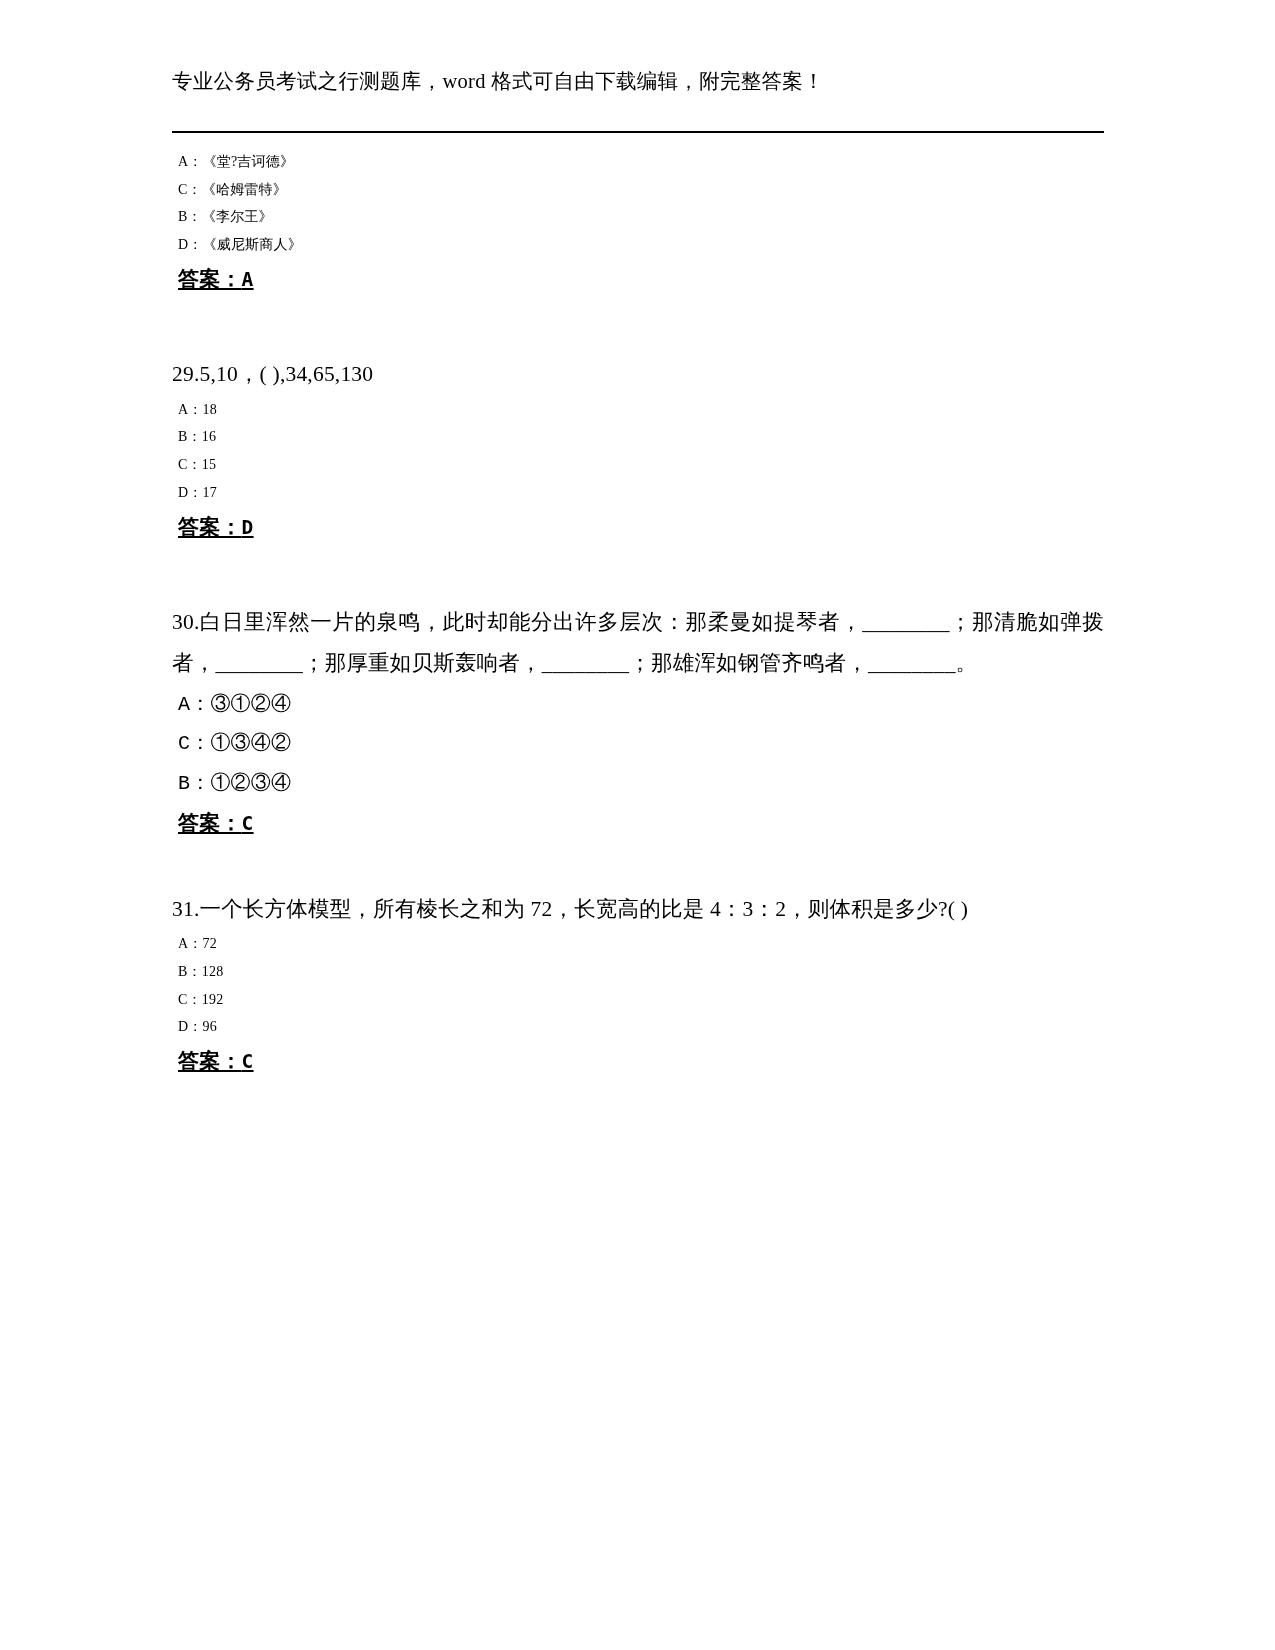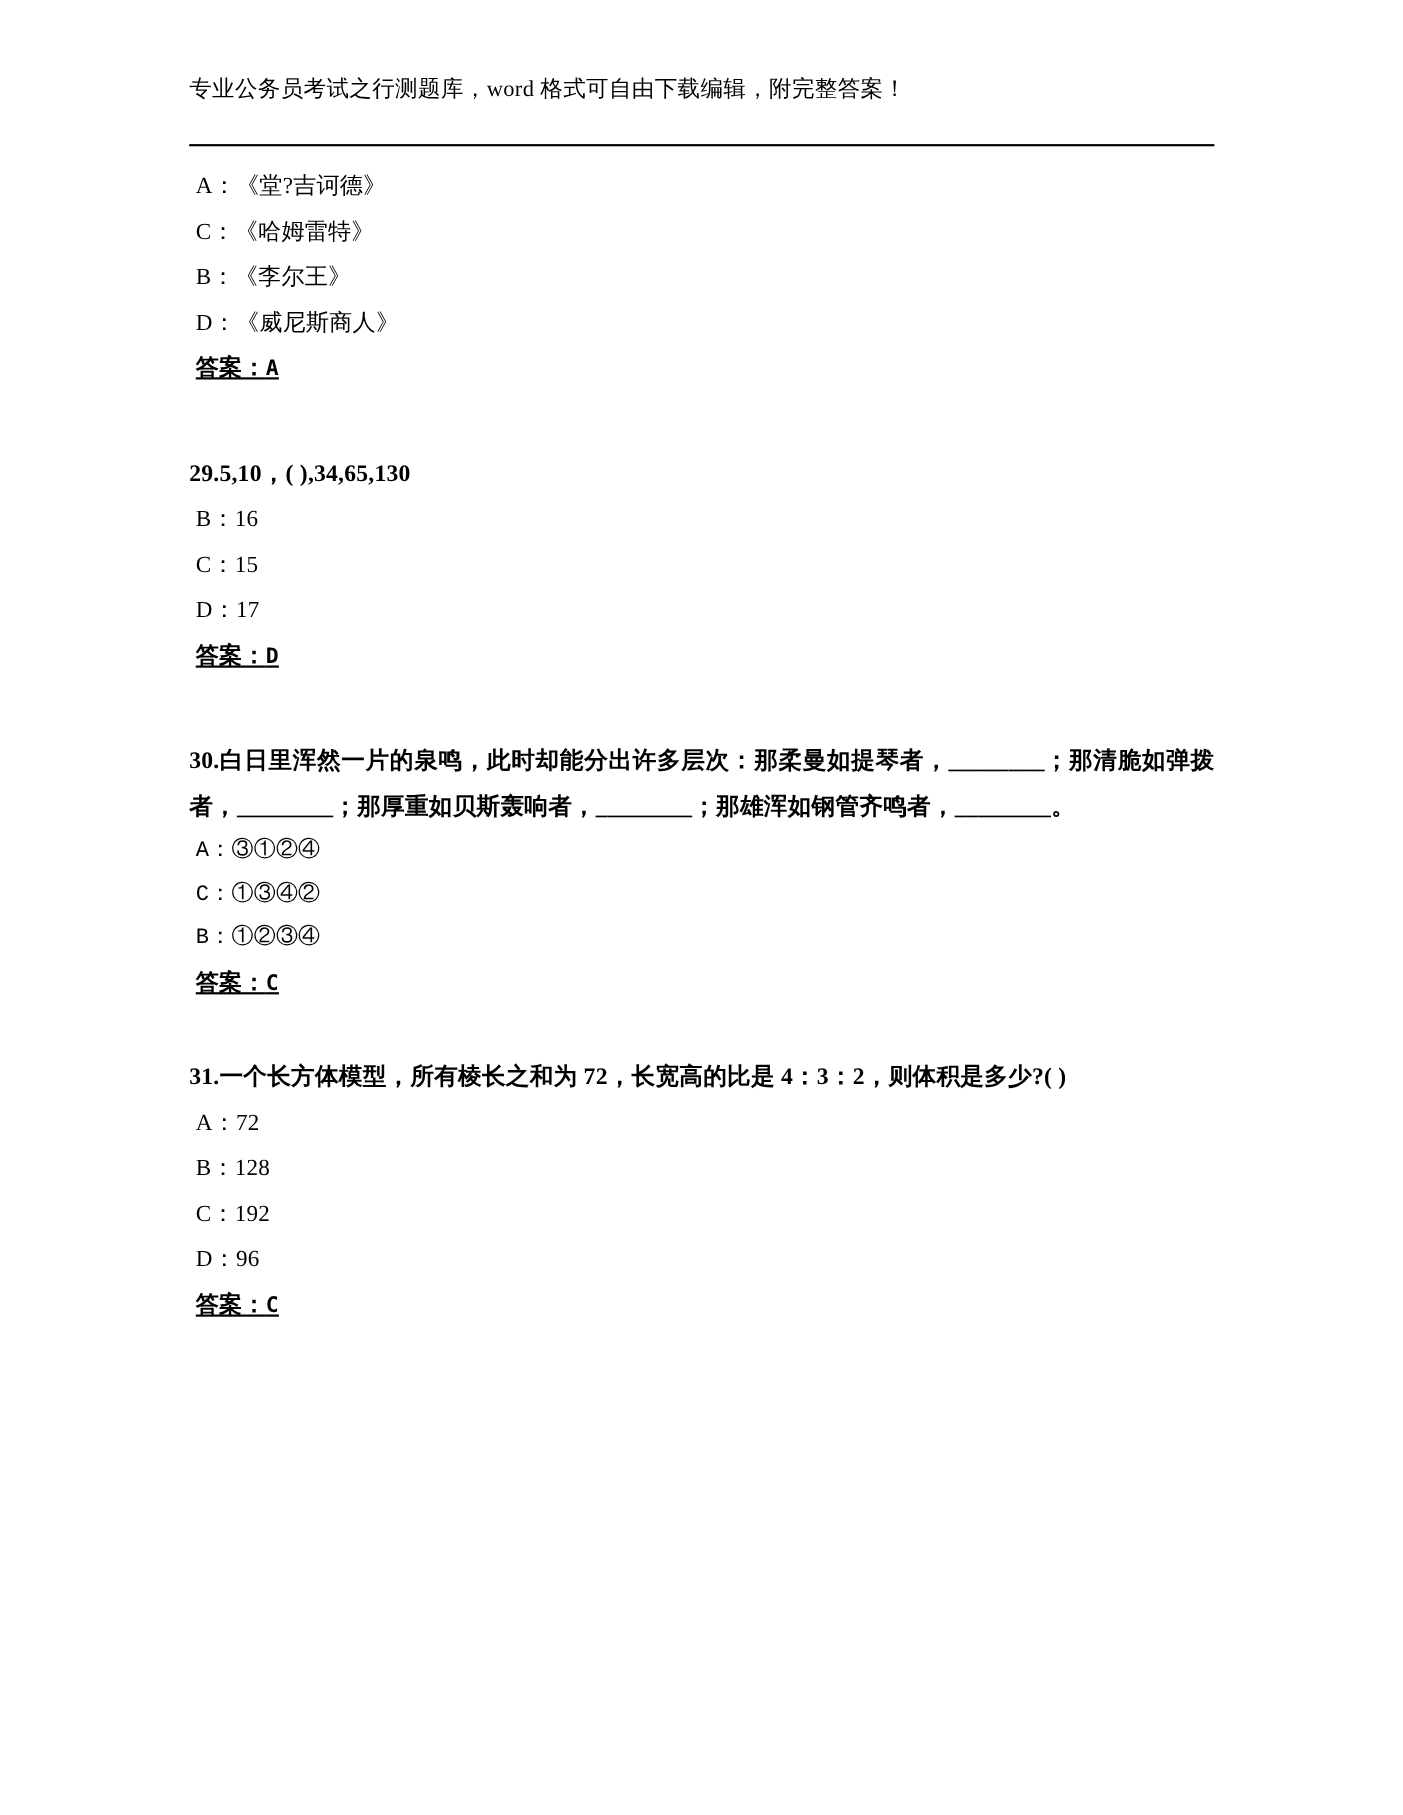--- a/index.html
+++ b/index.html
@@ -46,24 +46,23 @@
     width: 932px;
   }
   .qblock {
     margin-bottom: 0;
   }
   .stem {
     font-size: 21.5px;
     line-height: 1.92;
     text-align: justify;
     letter-spacing: 0.2px;
-    font-weight: bold;
   }
   .opt {
-    font-size: 21px;
+    font-size: 14px;
     line-height: 1.98;
     padding-left: 6px;
     letter-spacing: 0.2px;
     font-family: Liberation Serif, serif;
   }
   .ans {
     font-size: 21px;
     line-height: 1.98;
     padding-left: 6px;
     font-weight: bold;
@@ -98,20 +97,21 @@
       <div class="opt">C：《哈姆雷特》</div>
       <div class="opt">B：《李尔王》</div>
       <div class="opt">D：《威尼斯商人》</div>
       <div class="ans"><span>答案：</span><span class="ansletter">A</span></div>
     </div>
 
     <div class="gap-lg"></div>
 
     <div class="qblock">
       <div class="stem">29.5,10，( ),34,65,130</div>
+      <div class="opt">A：18</div>
       <div class="opt">B：16</div>
       <div class="opt">C：15</div>
       <div class="opt">D：17</div>
       <div class="ans"><span>答案：</span><span class="ansletter">D</span></div>
     </div>
 
     <div class="gap-lg"></div>
 
     <div class="qblock">
       <div class="stem">30.白日里浑然一片的泉鸣，此时却能分出许多层次：那柔曼如提琴者，________；那清脆如弹拨者，________；那厚重如贝斯轰响者，________；那雄浑如钢管齐鸣者，________。</div>

